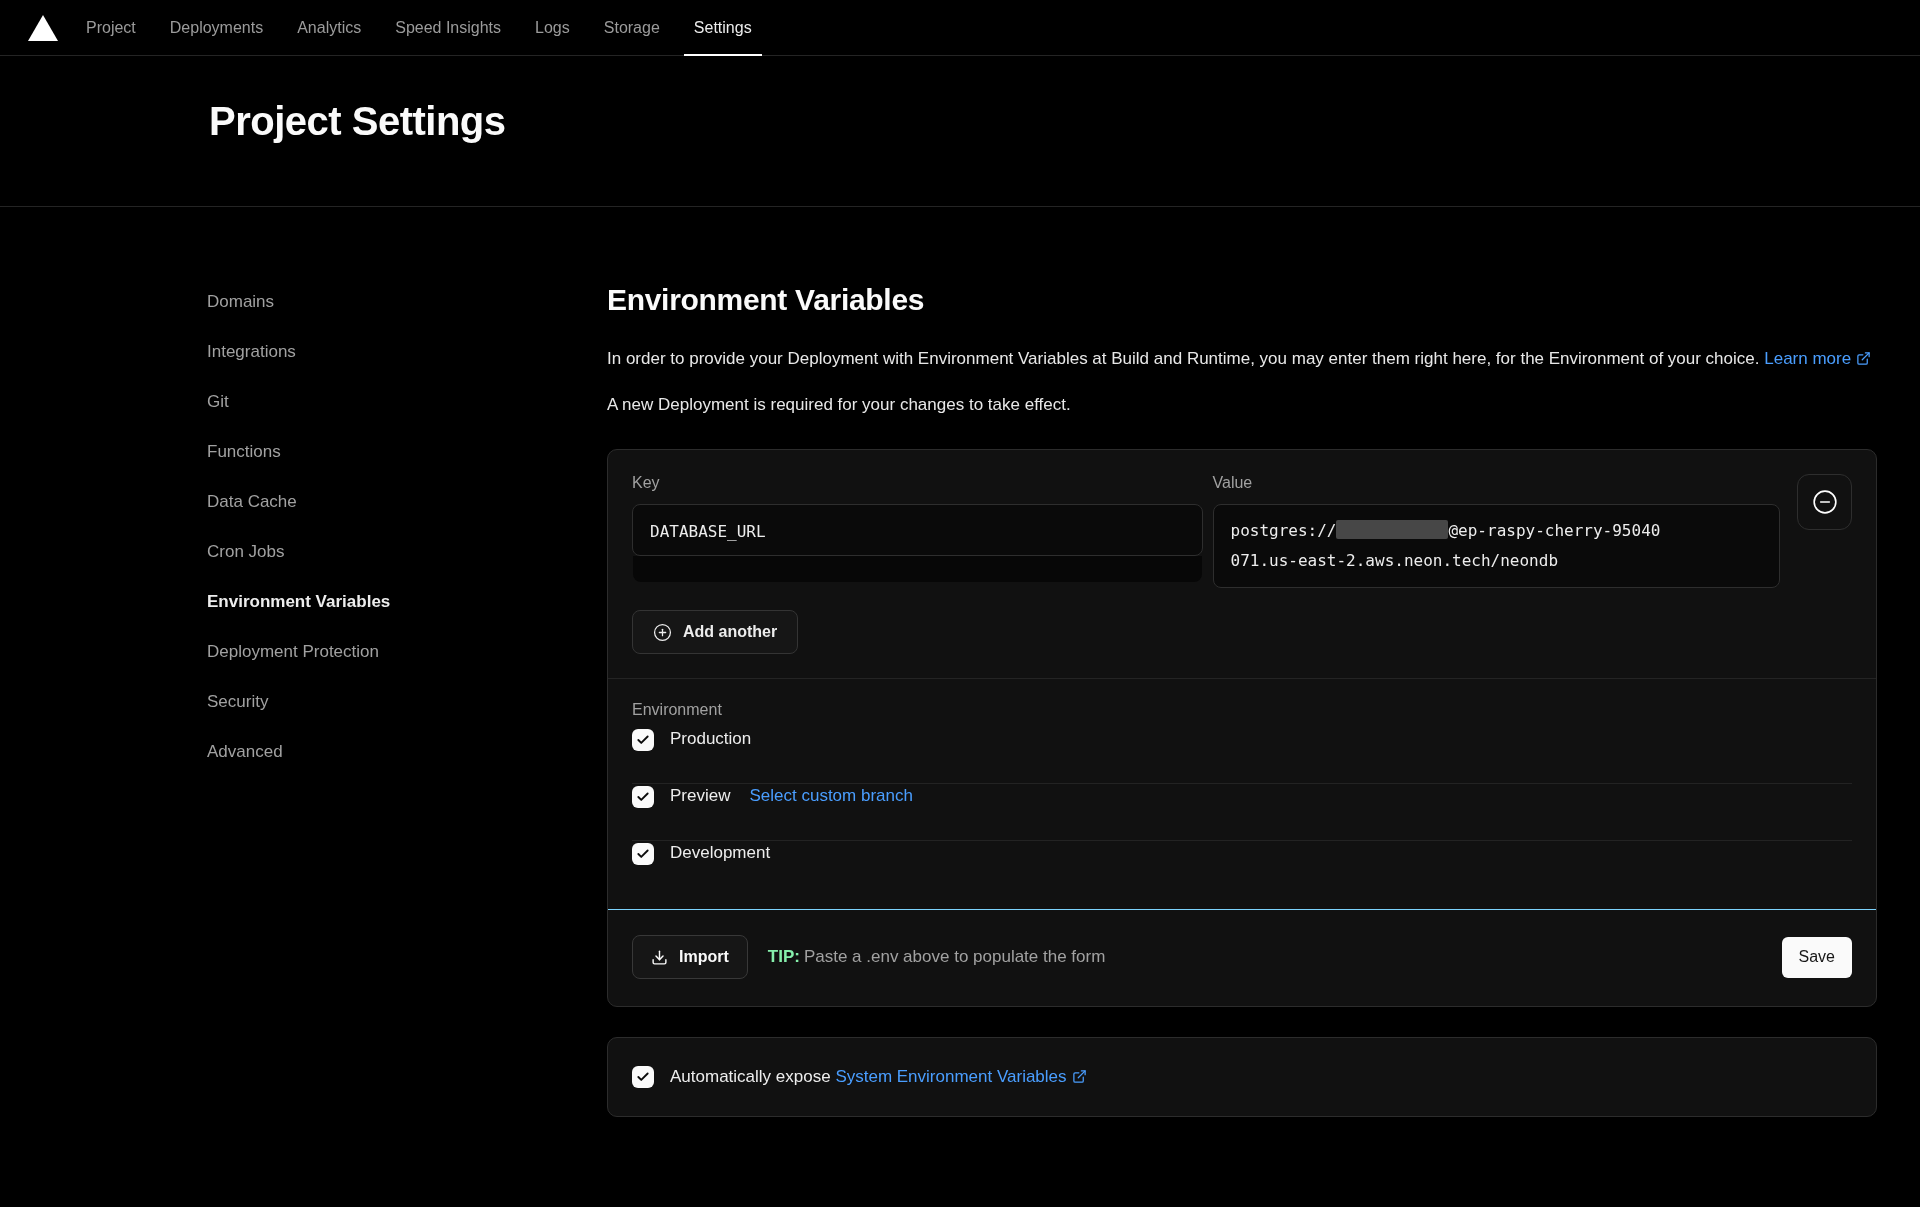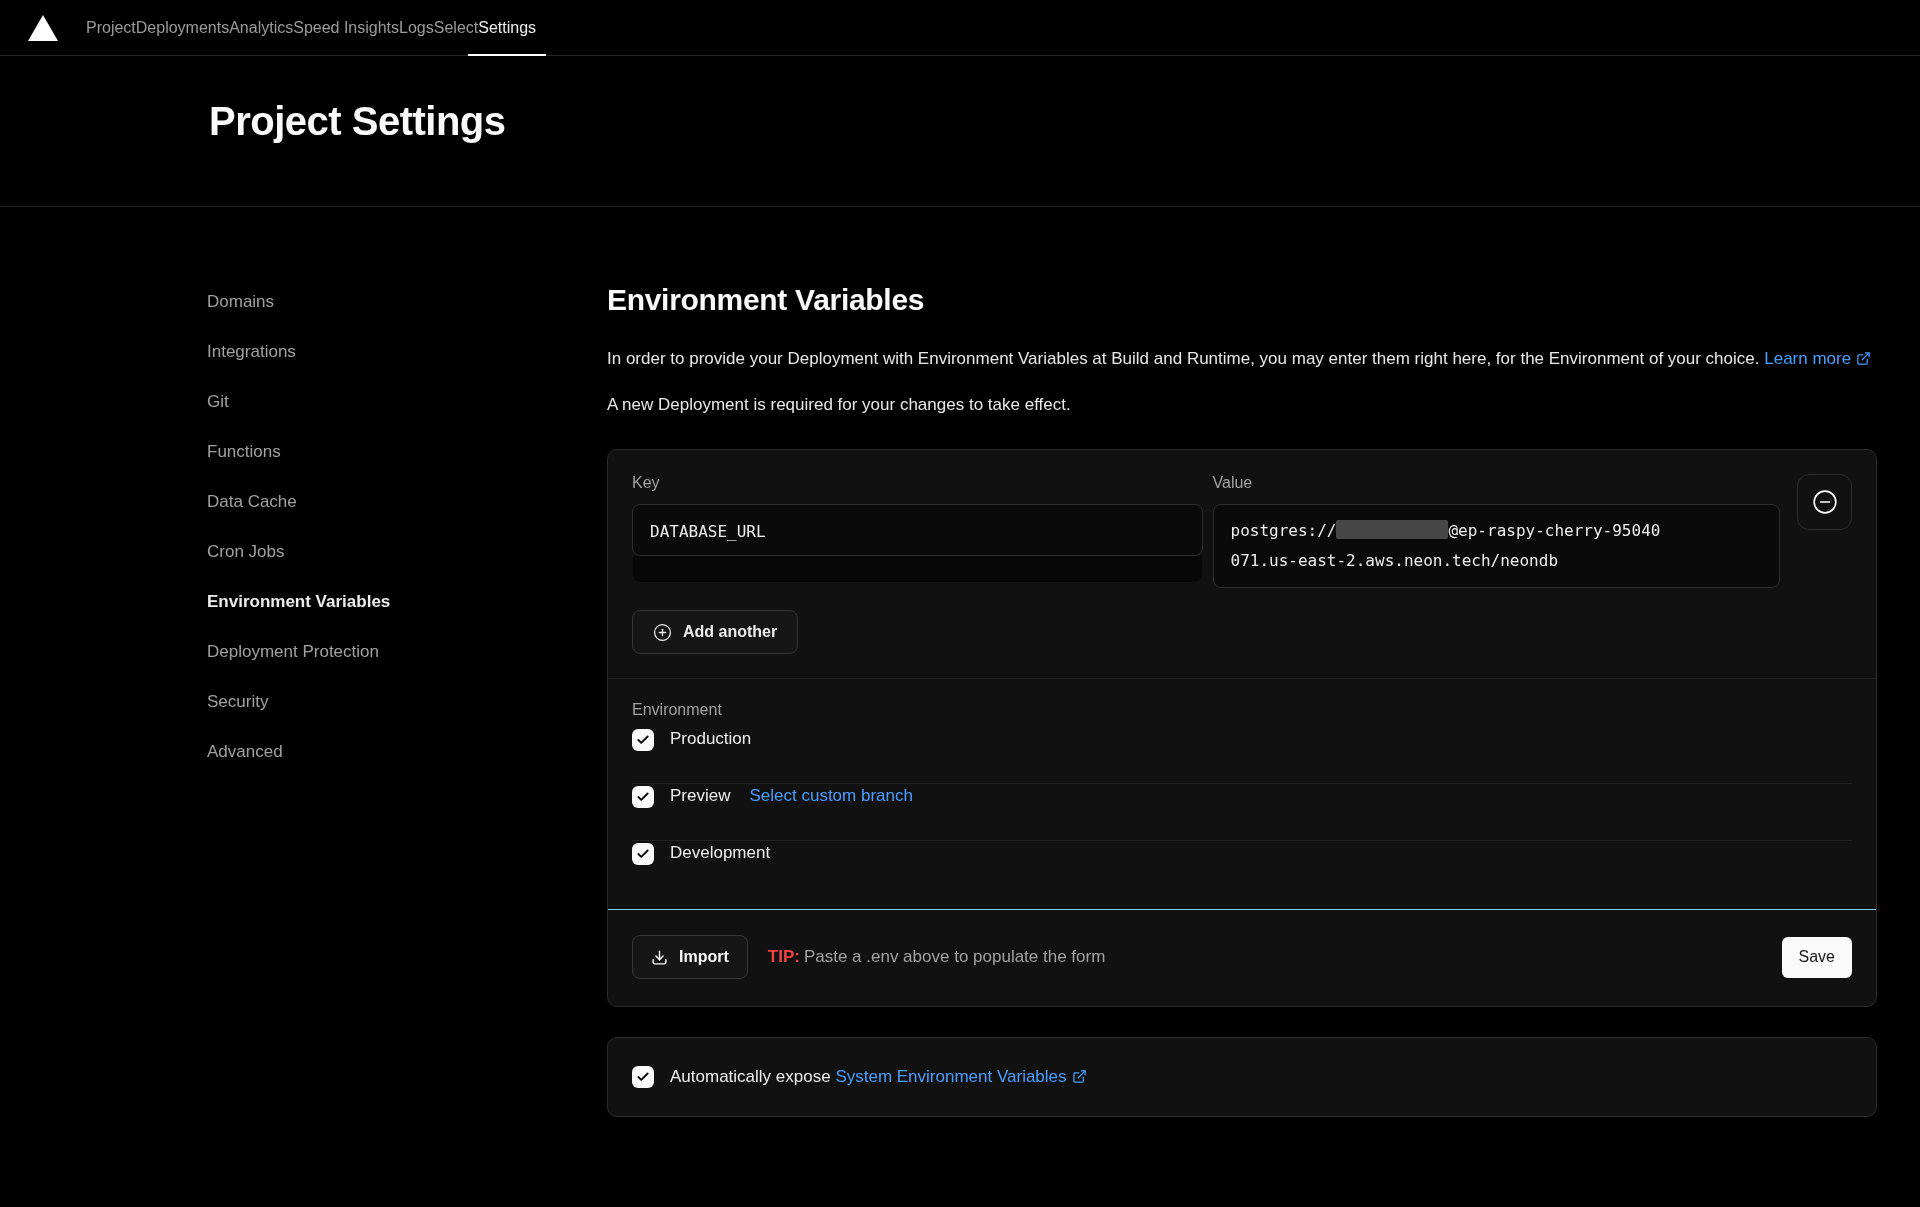--- a/index.html
+++ b/index.html
@@ -3,21 +3,21 @@
 <meta charset="utf-8">
 <style>
   * { margin:0; padding:0; box-sizing:border-box; }
   html,body { width:1920px; height:1207px; background:#000; color:#ededed;
     font-family:"Liberation Sans", sans-serif; overflow:hidden; }
 
   
   .nav { height:56px; display:flex; align-items:center; padding:0 28px;
     border-bottom:1px solid #242424; background:#000; }
   .logo { margin-right:28px; display:flex; align-items:center; cursor:pointer; }
-  .nav-tabs { display:flex; height:100%; }
+  .nav-tabs { display:flex; gap:34px; height:100%; }
   .nav-tab { height:100%; display:flex; align-items:center; position:relative;
     color:#9b9b9b; font-size:16px; cursor:pointer; white-space:nowrap; }
   .nav-tab.active { color:#ededed; font-weight:500; }
   .nav-tab .underline { position:absolute; left:-10px; right:-10px; bottom:-1px;
     height:2px; background:#fff; }
 
   
   .page-header { border-bottom:1px solid #242424; padding:40px 0 60px 209px; }
   .page-title { font-size:40px; font-weight:600; color:#fafafa; letter-spacing:-0.5px; line-height:50px; }
 
@@ -67,21 +67,21 @@
   .checkbox { width:22px; height:22px; background:#fafafa; border-radius:6px;
     display:flex; align-items:center; justify-content:center; cursor:pointer; flex:none; }
   .branch-link { margin-left:3px; font-size:17px; }
 
   .card-footer { border-top:1px solid #7dd3fc; padding:25px 24px 27px;
     display:flex; align-items:center; }
   .import-btn { height:44px; padding:0 18px; display:flex; align-items:center; gap:11px;
     background:#161616; border:1px solid #383838; border-radius:8px; color:#fafafa;
     font-size:16px; font-weight:600; cursor:pointer; }
   .tip { margin-left:20px; font-size:17px; color:#a1a1a1; }
-  .tip-bold { color:#ef4444; font-weight:700; margin-right:4px; }
+  .tip-bold { color:#86efac; font-weight:700; margin-right:4px; }
   .save-btn { margin-left:auto; height:41px; padding:0 17px; background:#fafafa;
     color:#171717; border:none; border-radius:6px; font-size:16px; font-weight:500;
     display:flex; align-items:center; cursor:pointer; font-family:"Liberation Sans", sans-serif;text-align:right; }
 
   .expose-card { margin-top:30px; height:80px; display:flex; align-items:center;
     padding:4px 24px; gap:16px; font-size:17px; color:#ededed; }
   .expose-text { white-space:pre; }
 </style>
 </head>
 <body>
@@ -102,21 +102,21 @@
     <div class="nav-tab">
         <span>Analytics</span>
       </div>
     <div class="nav-tab">
         <span>Speed Insights</span>
       </div>
     <div class="nav-tab">
         <span>Logs</span>
       </div>
     <div class="nav-tab">
-        <span>Select</span>
+        <span>Storage</span>
       </div>
     <div class="nav-tab active">
       <span>Settings</span>
       <div class="underline"></div>
     </div>
   </div>
 </div>
 
 <div class="page-header">
   <div class="page-title">Project Settings</div>

